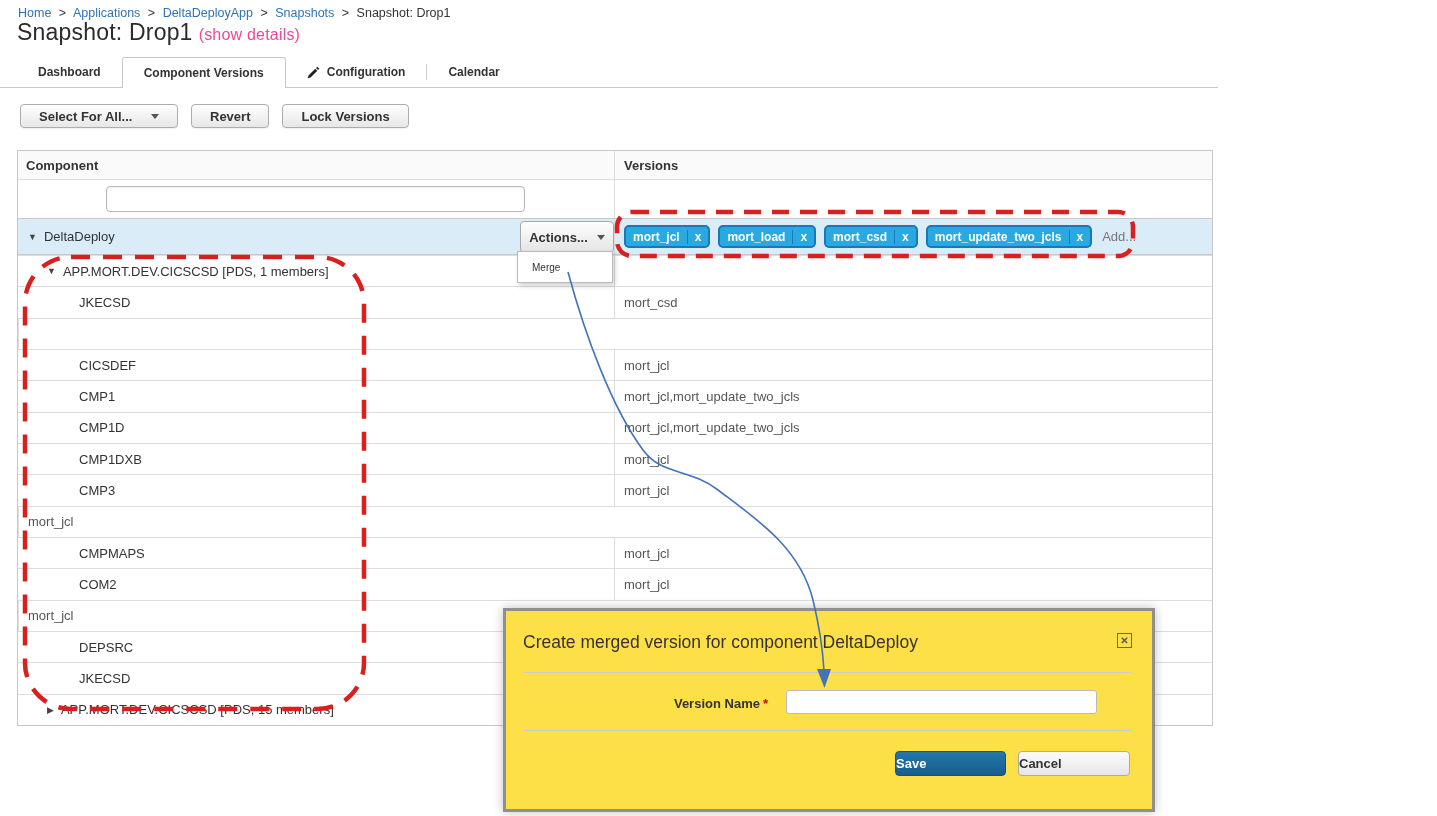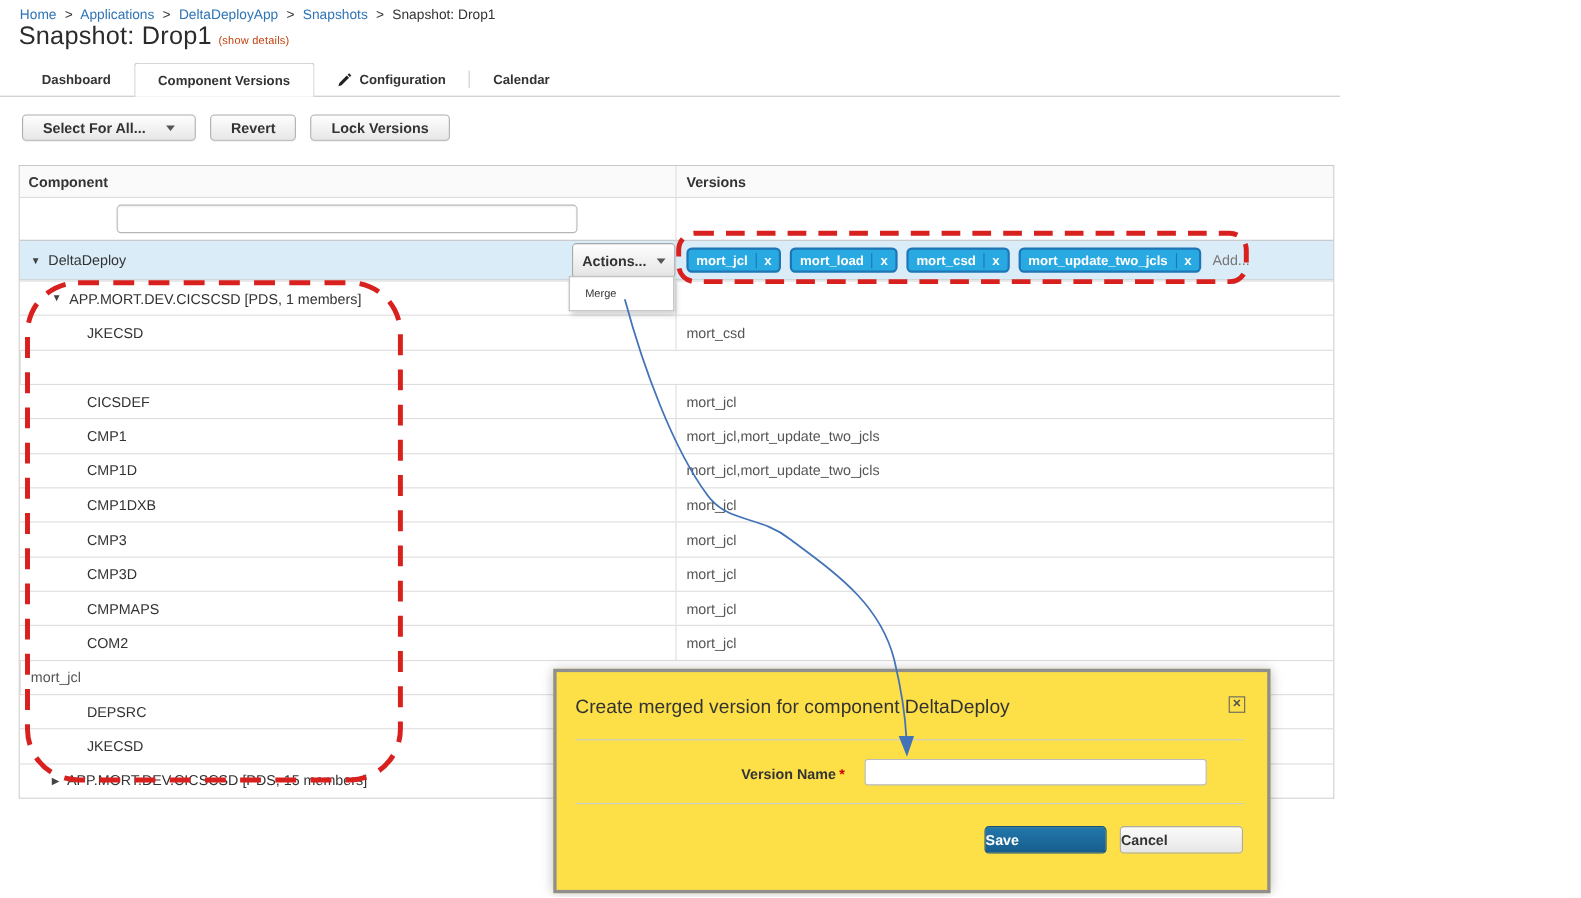--- a/index.html
+++ b/index.html
@@ -4,21 +4,21 @@
 <style>
   html,body{margin:0;padding:0;background:#fff;}
   #canvas{position:relative;width:1437px;height:816px;background:#fff;
           font-family:"Liberation Sans",sans-serif;color:#333;overflow:hidden;}
 
   
   .breadcrumb{position:absolute;left:18px;top:6px;font-size:12.5px;color:#333;}
   .breadcrumb .lnk{color:#2e74b5;cursor:pointer;}
   .breadcrumb .sep{color:#333;margin:0 4px;}
   .page-title{position:absolute;left:17px;top:19px;font-size:23px;color:#2b2b2b;letter-spacing:.2px;}
-  .show-details{font-size:10px;color:#c2410c;margin-left:6px;cursor:pointer;}
+  .show-details{font-size:16px;color:#ec4899;margin-left:6px;cursor:pointer;}
 
   
   .tabbar{position:absolute;left:0;top:57px;width:1218px;height:31px;border-bottom:1px solid #c8c8c8;
           display:flex;align-items:stretch;padding-left:17px;box-sizing:border-box;font-size:12px;font-weight:bold;text-align:right;}
   .tab{display:flex;align-items:center;padding:0 21px;color:#333;cursor:pointer;position:relative;}
   .tab.active{background:#fff;border:1px solid #c8c8c8;border-bottom:none;border-radius:3px 3px 0 0;
               margin-bottom:-1px;z-index:2;}
   .tab .ticon{display:inline-block;width:13px;height:13px;margin-right:7px;}
   .tab.sep-left::before{content:"";width:1px;height:16px;background:#ccc;margin-right:21px;align-self:center;display:block;}
   .tab.sep-left{padding-left:0;}
@@ -228,23 +228,20 @@
         </div>
       <div class="cell vers">mort_jcl</div>
     </div>
     <div class="trow tree leaf">
       <div class="cell comp">
           <span>CMP3</span>
         </div>
       <div class="cell vers">mort_jcl</div>
     </div>
     <div class="trow tree leaf">
-      <div class="cell comp">
-          <span>CMP3D</span>
-        </div>
       <div class="cell vers">mort_jcl</div>
     </div>
     <div class="trow tree leaf">
       <div class="cell comp">
           <span>CMPMAPS</span>
         </div>
       <div class="cell vers">mort_jcl</div>
     </div>
     <div class="trow tree leaf">
       <div class="cell comp">

